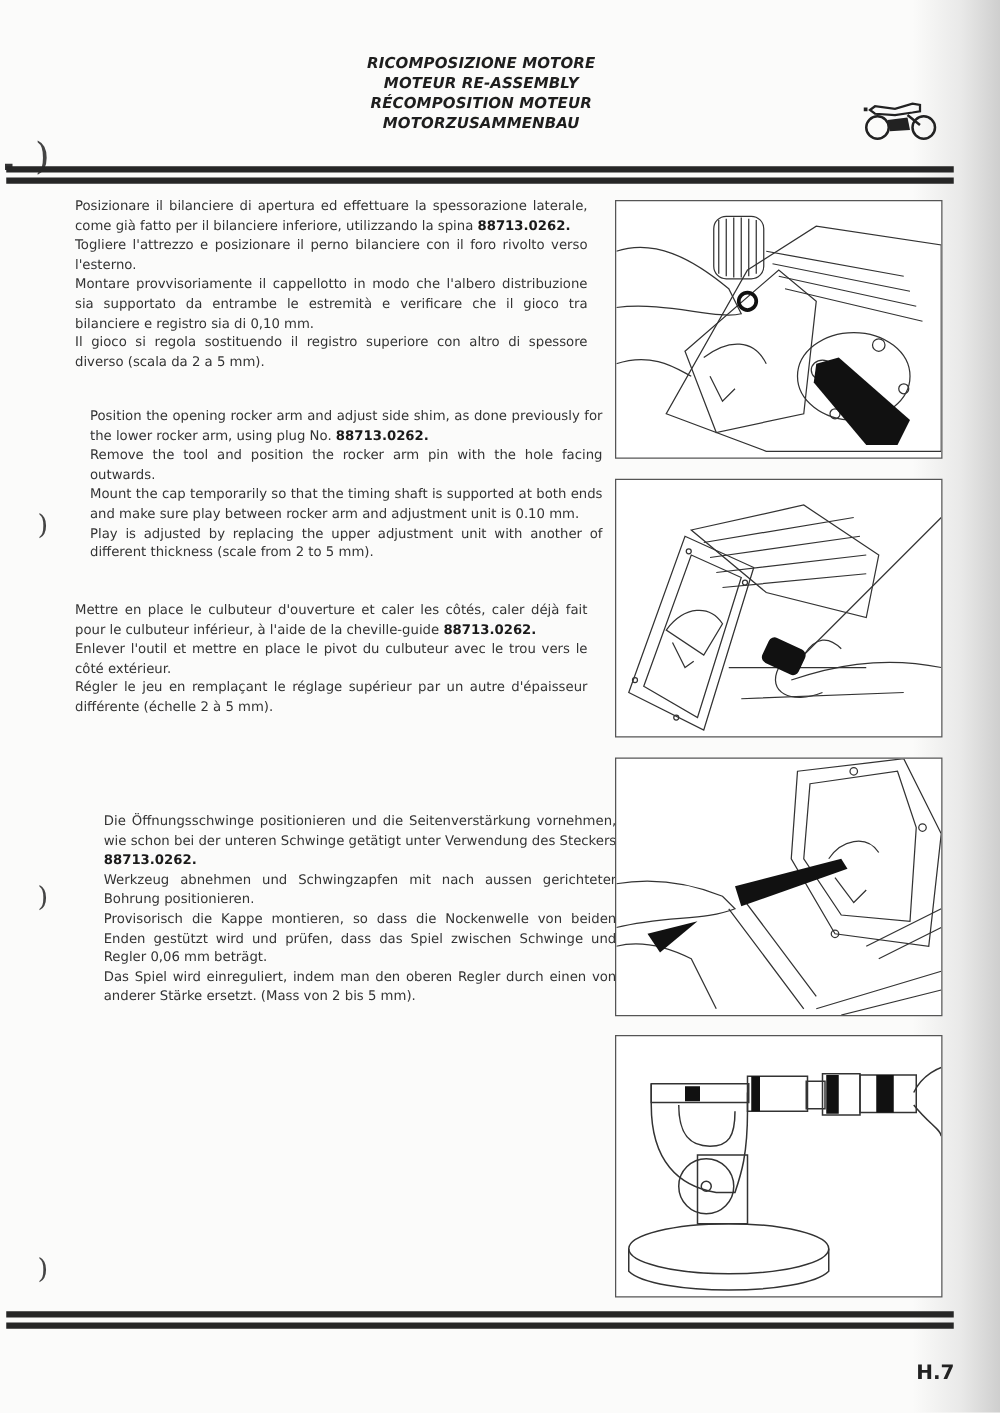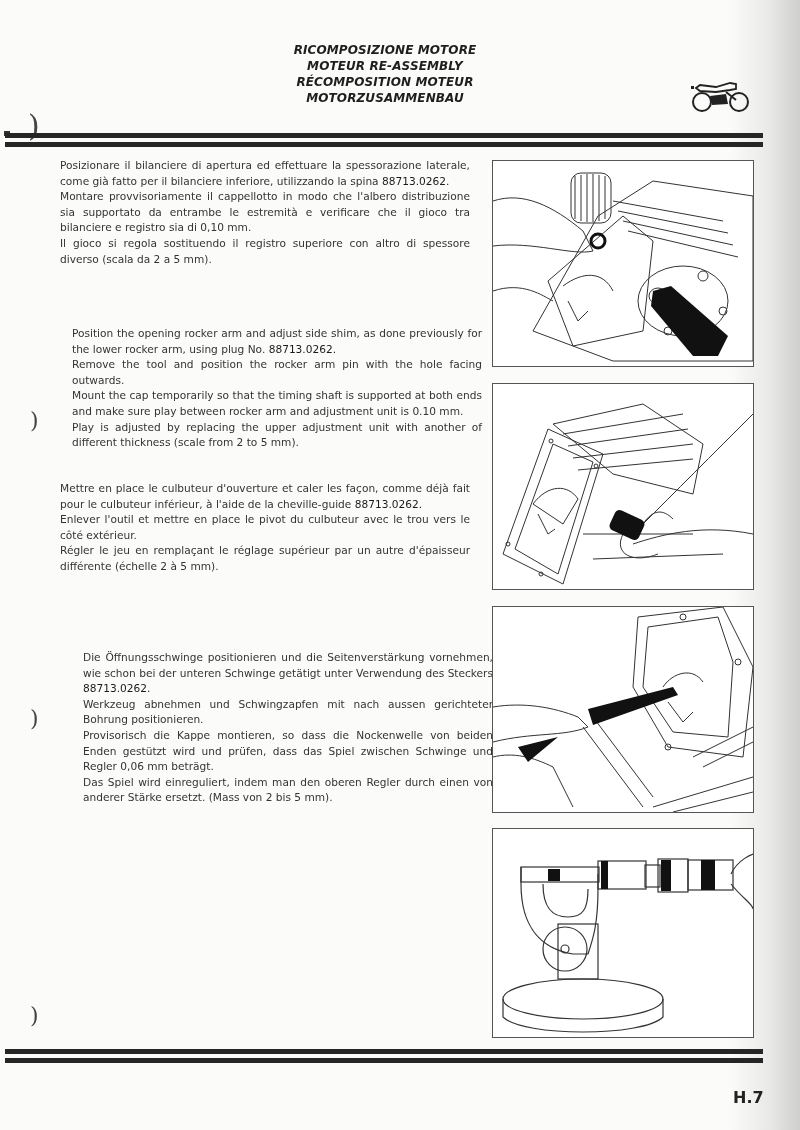--- a/index.html
+++ b/index.html
@@ -24,21 +24,21 @@
   .mark-dot { position: absolute; left: 4px; top: 131px; width: 6px; height: 5px; background: #333; }
   .hole-mark {
     position: absolute; font-family: "DejaVu Serif", serif; font-size: 22px; color: #444;
   }
   .text-col {
     position: absolute; left: 60px; width: 410px;
     font-family: "DejaVu Sans", sans-serif; font-size: 10.6px; line-height: 15.6px;
     color: #333; text-align: justify;
   }
   .text-col p { margin: 0; }
-  .text-col b { font-weight: normal; color: #1a1a1a; }
+  .text-col b { font-weight: bold; color: #1a1a1a; }
   .fig {
     position: absolute; left: 492px; width: 260px;
     border: 1px solid #555; background: #fff; overflow: hidden;
   }
   .fig svg { display: block; width: 100%; height: 100%; }
   .page-no {
     position: absolute; left: 733px; top: 1088px; font-weight: bold; font-size: 16px; color: #222;
     font-family: "DejaVu Sans", sans-serif;
   }
 </style>
@@ -69,33 +69,34 @@
 <div class="hole-mark" style="left:28px; top:108px; font-size:30px;">)</div>
 <div class="rule" style="top:133px;"></div>
 <div class="rule" style="top:142px;"></div>
 
 <div class="hole-mark" style="left:30px; top:408px;">)</div>
 <div class="hole-mark" style="left:30px; top:706px;">)</div>
 <div class="hole-mark" style="left:30px; top:1003px;">)</div>
 
 <div class="text-col" style="top:158px;">
   <p><span>Posizionare il bilanciere di apertura ed effettuare la spessorazione laterale, come già fatto per il bilanciere inferiore, utilizzando la spina</span> <b>88713.0262.</b></p>
+  <p>Togliere l'attrezzo e posizionare il perno bilanciere con il foro rivolto verso l'esterno.</p>
   <p>Montare provvisoriamente il cappellotto in modo che l'albero distribuzione sia supportato da entrambe le estremità e verificare che il gioco tra bilanciere e registro sia di 0,10 mm.</p>
   <p>Il gioco si regola sostituendo il registro superiore con altro di spessore diverso (scala da 2 a 5 mm).</p>
 </div>
 
 <div class="text-col" style="top:326px;margin-left:12px;">
   <p><span>Position the opening rocker arm and adjust side shim, as done previously for the lower rocker arm, using plug No.</span> <b>88713.0262.</b></p>
   <p>Remove the tool and position the rocker arm pin with the hole facing outwards.</p>
   <p>Mount the cap temporarily so that the timing shaft is supported at both ends and make sure play between rocker arm and adjustment unit is 0.10 mm.</p>
   <p>Play is adjusted by replacing the upper adjustment unit with another of different thickness (scale from 2 to 5 mm).</p>
 </div>
 
 <div class="text-col" style="top:481px;">
-  <p><span>Mettre en place le culbuteur d'ouverture et caler les façon, comme déjà fait pour le culbuteur inférieur, à l'aide de la cheville-guide</span> <b>88713.0262.</b></p>
+  <p><span>Mettre en place le culbuteur d'ouverture et caler les côtés, caler déjà fait pour le culbuteur inférieur, à l'aide de la cheville-guide</span> <b>88713.0262.</b></p>
   <p>Enlever l'outil et mettre en place le pivot du culbuteur avec le trou vers le côté extérieur.</p>
   <p>Régler le jeu en remplaçant le réglage supérieur par un autre d'épaisseur différente (échelle 2 à 5 mm).</p>
 </div>
 
 <div class="text-col" style="top:650px;margin-left:23px;">
   <p><span>Die Öffnungsschwinge positionieren und die Seitenverstärkung vornehmen, wie schon bei der unteren Schwinge getätigt unter Verwendung des Steckers</span> <b>88713.0262.</b></p>
   <p>Werkzeug abnehmen und Schwingzapfen mit nach aussen gerichteter Bohrung positionieren.</p>
   <p>Provisorisch die Kappe montieren, so dass die Nockenwelle von beiden Enden gestützt wird und prüfen, dass das Spiel zwischen Schwinge und Regler 0,06 mm beträgt.</p>
   <p>Das Spiel wird einreguliert, indem man den oberen Regler durch einen von anderer Stärke ersetzt. (Mass von 2 bis 5 mm).</p>
 </div>

